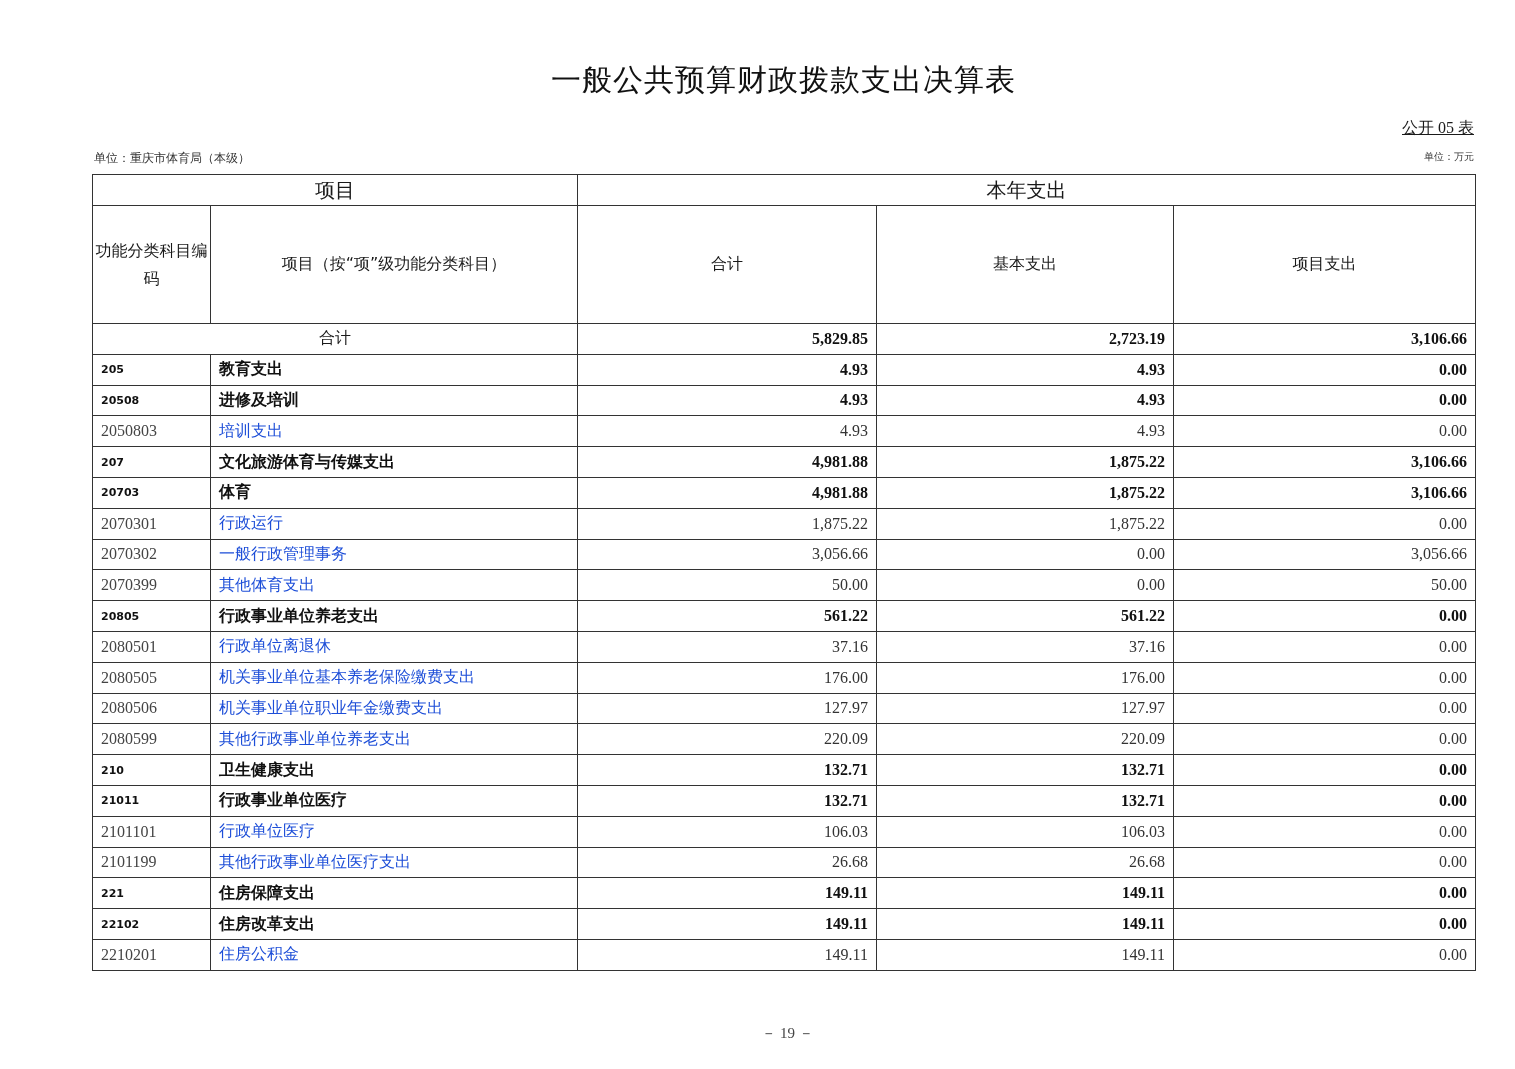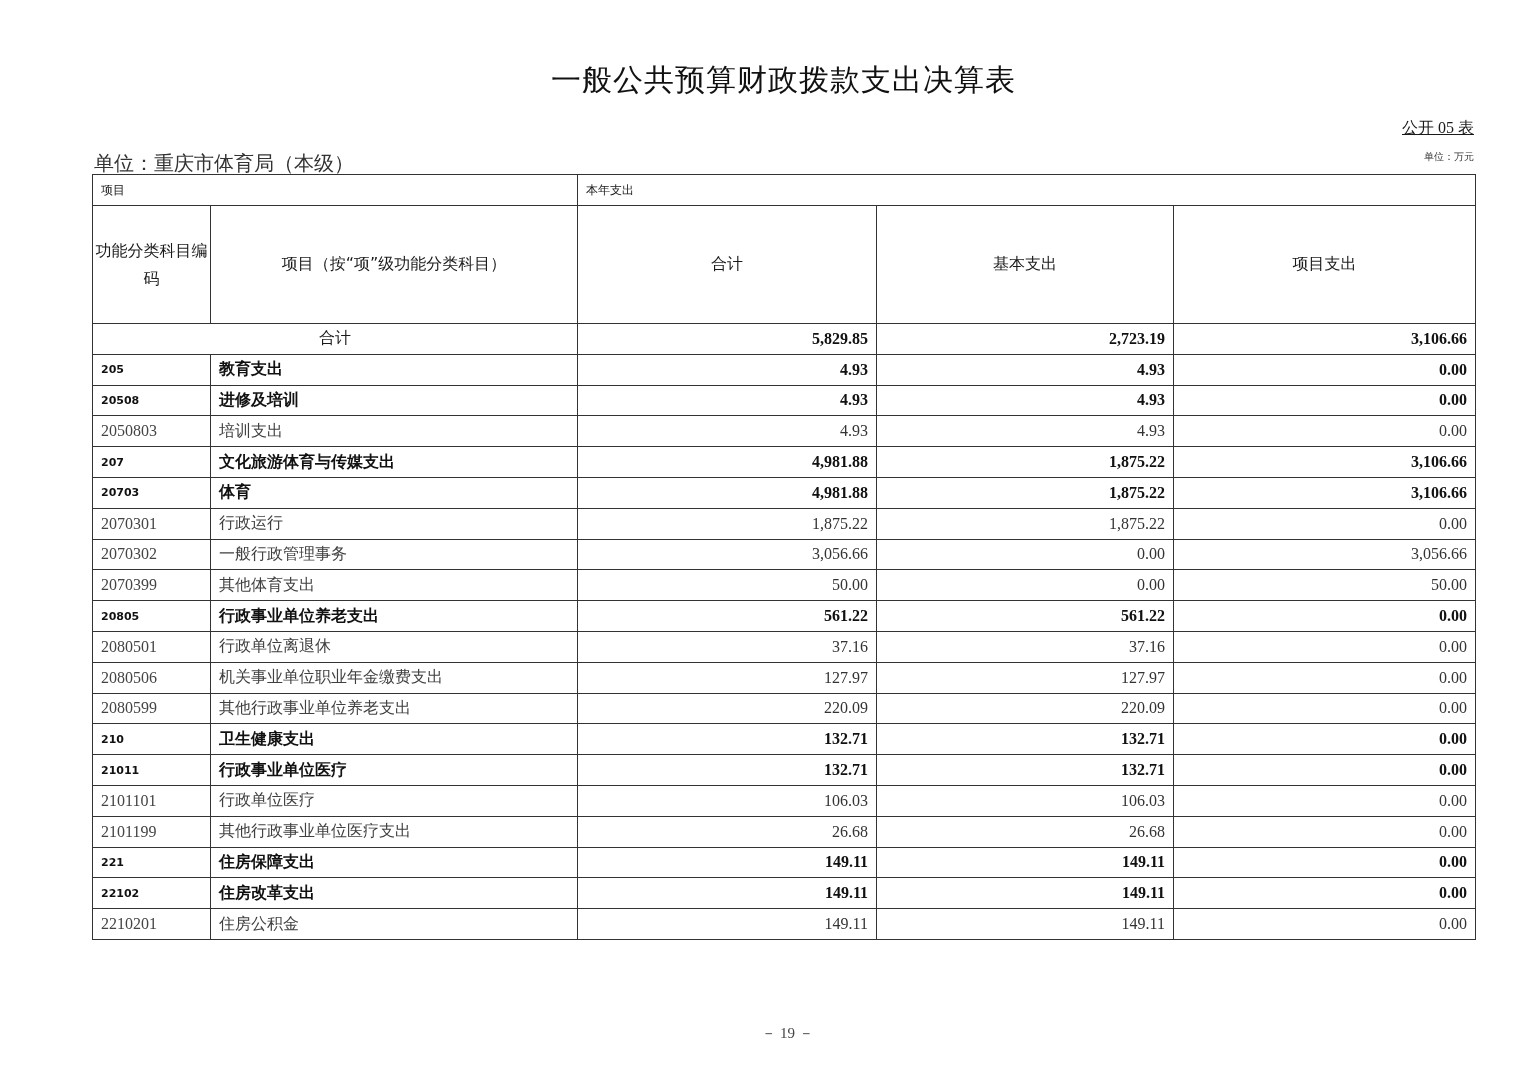--- a/index.html
+++ b/index.html
@@ -12,41 +12,41 @@
     position: absolute; left: 0; width: 1567px; top: 60px;
     text-align: center; font-size: 30px; letter-spacing: 1px;
     font-family: "DejaVu Serif", serif; color: #111;
   }
   .form-no {
     position: absolute; right: 41px; top: 118px; font-size: 16px;
     font-family: "Liberation Serif", "DejaVu Serif", serif;
     text-decoration: underline;
   }
   .unit-left {
-    position: absolute; left: 94px; top: 150px; font-size: 20px;
+    position: absolute; left: 94px; top: 150px; font-size: 12px;
     font-family: "Liberation Serif", "DejaVu Serif", serif; color: #333;
   }
   .unit-right {
     position: absolute; right: 41px; top: 150px; font-size: 10px;
     font-family: "Liberation Serif", "DejaVu Serif", serif; color: #333;
   }
   table.budget {
     position: absolute; left: 92px; top: 174px;
     border-collapse: collapse; table-layout: fixed; width: 1383px;
   }
   table.budget td, table.budget th {
     border: 1px solid #333; padding: 0 8px; font-weight: normal;
     overflow: hidden; white-space: nowrap;
   }
-  .h1 th { height: 30px; font-size: 12px; font-family: "DejaVu Sans", sans-serif; text-align: left; }
+  .h1 th { height: 30px; font-size: 20px; font-family: "DejaVu Sans", sans-serif; text-align: center; }
   .h2 th { height: 117px; font-size: 16px; font-family: "DejaVu Sans", sans-serif; text-align: center; }
   .h2 th.code-h { white-space: normal; line-height: 28px; padding: 0 2px; }
   tr.data td { height: 29.8px; font-size: 16px; }
   td.code { padding-left: 2px; font-family: "Liberation Serif", "DejaVu Serif", serif; color: #444; }
-  td.name { padding-left: 2px; font-family: Liberation Sans, sans-serif; color: #404040; font-size: 16px; }
+  td.name { padding-left: 2px; font-family: Liberation Sans, sans-serif; color: #1d4ed8; font-size: 16px; }
   td.num { text-align: right; padding-right: 10px; font-family: "Liberation Serif", serif; color: #333; font-size: 17px; }
   tr.bold td.code { font-family: "DejaVu Sans", sans-serif; font-weight: bold; color: #111; font-size: 11px; margin-left: 13px; }
   tr.bold td.name { font-family: "DejaVu Sans", sans-serif; font-weight: bold; color: #111; }
   tr.bold td.num { font-weight: bold; color: #111; }
   tr.total td.label { text-align: center; font-family: "DejaVu Sans", sans-serif; font-size: 16px; }
   tr.total td.num { font-weight: bold; color: #111; }
   .page-no {
     position: absolute; left: 0; width: 1575px; top: 1024px; text-align: center;
     font-size: 15px; font-family: "Liberation Serif", serif; color: #444;
   }
@@ -151,20 +151,27 @@
         <td class="num">0.00</td>
       </tr>
       <tr class="data">
         <td class="code">2080501</td>
         <td class="name">行政单位离退休</td>
         <td class="num">37.16</td>
         <td class="num">37.16</td>
         <td class="num">0.00</td>
       </tr>
       <tr class="data">
+        <td class="code">2080505</td>
+        <td class="name">机关事业单位基本养老保险缴费支出</td>
+        <td class="num">176.00</td>
+        <td class="num">176.00</td>
+        <td class="num">0.00</td>
+      </tr>
+      <tr class="data">
         <td class="code">2080506</td>
         <td class="name">机关事业单位职业年金缴费支出</td>
         <td class="num">127.97</td>
         <td class="num">127.97</td>
         <td class="num">0.00</td>
       </tr>
       <tr class="data">
         <td class="code">2080599</td>
         <td class="name">其他行政事业单位养老支出</td>
         <td class="num">220.09</td>

